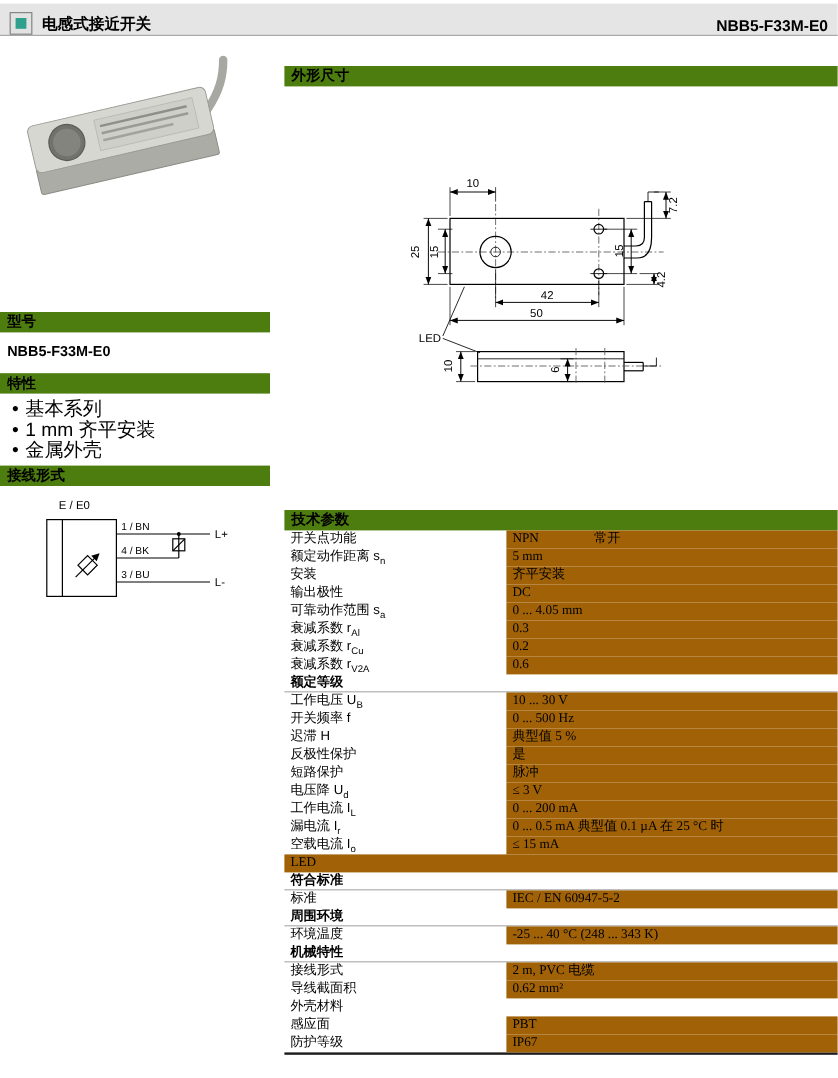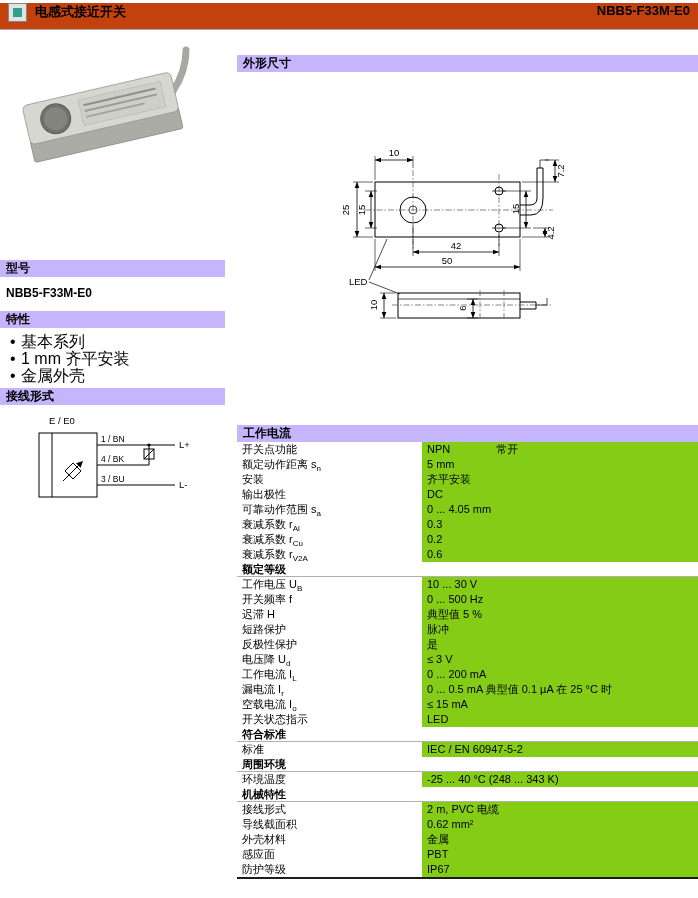--- a/index.html
+++ b/index.html
@@ -4,53 +4,53 @@
 <style>
   * { margin:0; padding:0; box-sizing:border-box; }
   html,body { background:#fff; }
   body {
     width:698px; height:898px; position:relative;
     font-family:"Liberation Sans","DejaVu Sans",sans-serif;
     color:#000; overflow:hidden;
   }
   .top-bar {
     position:absolute; left:0; top:3px; width:698px; height:27px;
-    background:#c2410c; border-bottom:1px solid #a8a8a8;
-    display:flex; align-items:flex-start; gap:8px; padding:0 8px;
+    background:#e5e5e5; border-bottom:1px solid #a8a8a8;
+    display:flex; align-items:flex-end; gap:8px; padding:0 8px;
   }
   .hdr-icon { width:19px; height:19px; background:#e2e2e2; border:1px solid #858585;
     display:inline-flex; align-items:center; justify-content:center; flex:0 0 auto; }
   .hdr-icon-inner { width:9px; height:9px; background:#2fa08b; display:block; }
   .hdr-title { font-weight:bold; font-size:13px; }
   .hdr-part { margin-left:auto; font-weight:bold; font-size:13px; }
 
   .col-left  { position:absolute; left:0;   top:40px; width:225px; }
   .col-right { position:absolute; left:237px; top:55px; width:461px; }
 
-  .sec-bar { background:#c4b5fd; height:17px; line-height:17px;
+  .sec-bar { background:#4d7c0f; height:17px; line-height:17px;
     font-weight:bold; font-size:12px; padding:0 6px; }
 
   .photo-box { margin:6px 0 0 8px; width:200px; height:196px; }
   .ce { font-size:25px; letter-spacing:5px; margin:26px 0 0 22px; height:30px; }
   .model-val { font-weight:bold; font-size:12px; padding:9px 6px 5px 6px; }
   .feat-bar { margin-top:6px; }
   .feat-list { list-style:none; padding:7px 6px 0 10px; font-size:16px; }
   .feat-list li { margin-bottom:4px; padding-left:11px; position:relative; line-height:13px; }
   .feat-list li::before { content:"\2022"; position:absolute; left:0; }
   .conn-bar { margin-top:6px; }
   .wiring { margin:8px 0 0 14px;text-align:right; }
 
   .dim-wrap { width:461px; height:353px; }
 
   .spec-table { font-size:11px; border-bottom:2px solid #1c1c1c; }
   .t-sec { height:15px; line-height:13px; font-weight:bold; padding:1px 0 0 5px;
     border-bottom:1px solid #b0b0b0; }
   .t-row { height:15px; display:flex; }
   .t-label { width:185px; padding-left:5px; line-height:15px; white-space:nowrap; }
-  .t-val { flex:1; background:#84cc16; padding-left:5px; line-height:15px; white-space:nowrap; }
+  .t-val { flex:1; background:#a16207; padding-left:5px; line-height:15px; white-space:nowrap;font-family:Liberation Serif, serif; }
   .t-val .v2 { margin-left:46px; }
   sub { font-size:8px; }
 
   svg text { font-family:"Liberation Sans","DejaVu Sans",sans-serif; fill:#000; }
   .ln   { fill:none; stroke:#000; stroke-width:1; }
   .thin { fill:none; stroke:#000; stroke-width:0.7; }
   .cl   { fill:none; stroke:#555; stroke-width:0.7; stroke-dasharray:6 2 1.5 2; }
   .dim  { fill:none; stroke:#000; stroke-width:0.8; }
   .ext  { fill:none; stroke:#000; stroke-width:0.6; }
   .dt   { font-size:9.5px; }
@@ -213,21 +213,21 @@
         <line class="dim" x1="147" y1="221" x2="147" y2="246" marker-start="url(#ar)" marker-end="url(#ar)"></line>
         <text class="dt" x="140" y="233" text-anchor="middle" transform="rotate(-90 140 233)">10</text>
 
         <line class="ext" x1="230" y1="227" x2="241" y2="227"></line>
         <line class="ext" x1="230" y1="246" x2="241" y2="246"></line>
         <line class="dim" x1="236" y1="227" x2="236" y2="246" marker-start="url(#ar)" marker-end="url(#ar)"></line>
         <text class="dt" x="229" y="236" text-anchor="middle" transform="rotate(-90 229 236)">6</text>
       </svg>
     </div>
 
-    <div class="sec-bar">工作电流</div>
+    <div class="sec-bar">技术参数</div>
     <div class="spec-table">
         <div class="t-row">
           <div class="t-label">开关点功能</div>
           <div class="t-val">NPN<span class="v2">常开</span></div>
         </div>
         <div class="t-row">
           <div class="t-label">额定动作距离 s<sub>n</sub></div>
           <div class="t-val">5 mm</div>
         </div>
         <div class="t-row">
@@ -261,45 +261,44 @@
         </div>
         <div class="t-row">
           <div class="t-label">开关频率 f</div>
           <div class="t-val">0 ... 500 Hz</div>
         </div>
         <div class="t-row">
           <div class="t-label">迟滞 H</div>
           <div class="t-val">典型值 5 %</div>
         </div>
         <div class="t-row">
+          <div class="t-label">反极性保护</div>
+          <div class="t-val">是</div>
+        </div>
+        <div class="t-row">
           <div class="t-label">短路保护</div>
           <div class="t-val">脉冲</div>
         </div>
         <div class="t-row">
-          <div class="t-label">反极性保护</div>
-          <div class="t-val">是</div>
-        </div>
-        <div class="t-row">
           <div class="t-label">电压降 U<sub>d</sub></div>
           <div class="t-val">≤ 3 V</div>
         </div>
         <div class="t-row">
           <div class="t-label">工作电流 I<sub>L</sub></div>
           <div class="t-val">0 ... 200 mA</div>
         </div>
         <div class="t-row">
           <div class="t-label">漏电流 I<sub>r</sub></div>
           <div class="t-val">0 ... 0.5 mA 典型值 0.1 µA 在 25 °C 时</div>
         </div>
         <div class="t-row">
           <div class="t-label">空载电流 I<sub>o</sub></div>
           <div class="t-val">≤ 15 mA</div>
         </div>
         <div class="t-row">
-          <div class="t-label">开关状态指示</div>
           <div class="t-val">LED</div>
         </div>
         <div class="t-sec">符合标准</div>
         <div class="t-row">
           <div class="t-label">标准</div>
           <div class="t-val">IEC / EN 60947-5-2</div>
         </div>
         <div class="t-sec">周围环境</div>
         <div class="t-row">
           <div class="t-label">环境温度</div>
@@ -309,21 +308,20 @@
         <div class="t-row">
           <div class="t-label">接线形式</div>
           <div class="t-val">2 m, PVC 电缆</div>
         </div>
         <div class="t-row">
           <div class="t-label">导线截面积</div>
           <div class="t-val">0.62 mm²</div>
         </div>
         <div class="t-row">
           <div class="t-label">外壳材料</div>
-          <div class="t-val">金属</div>
         </div>
         <div class="t-row">
           <div class="t-label">感应面</div>
           <div class="t-val">PBT</div>
         </div>
         <div class="t-row">
           <div class="t-label">防护等级</div>
           <div class="t-val">IP67</div>
         </div>
       </div>

